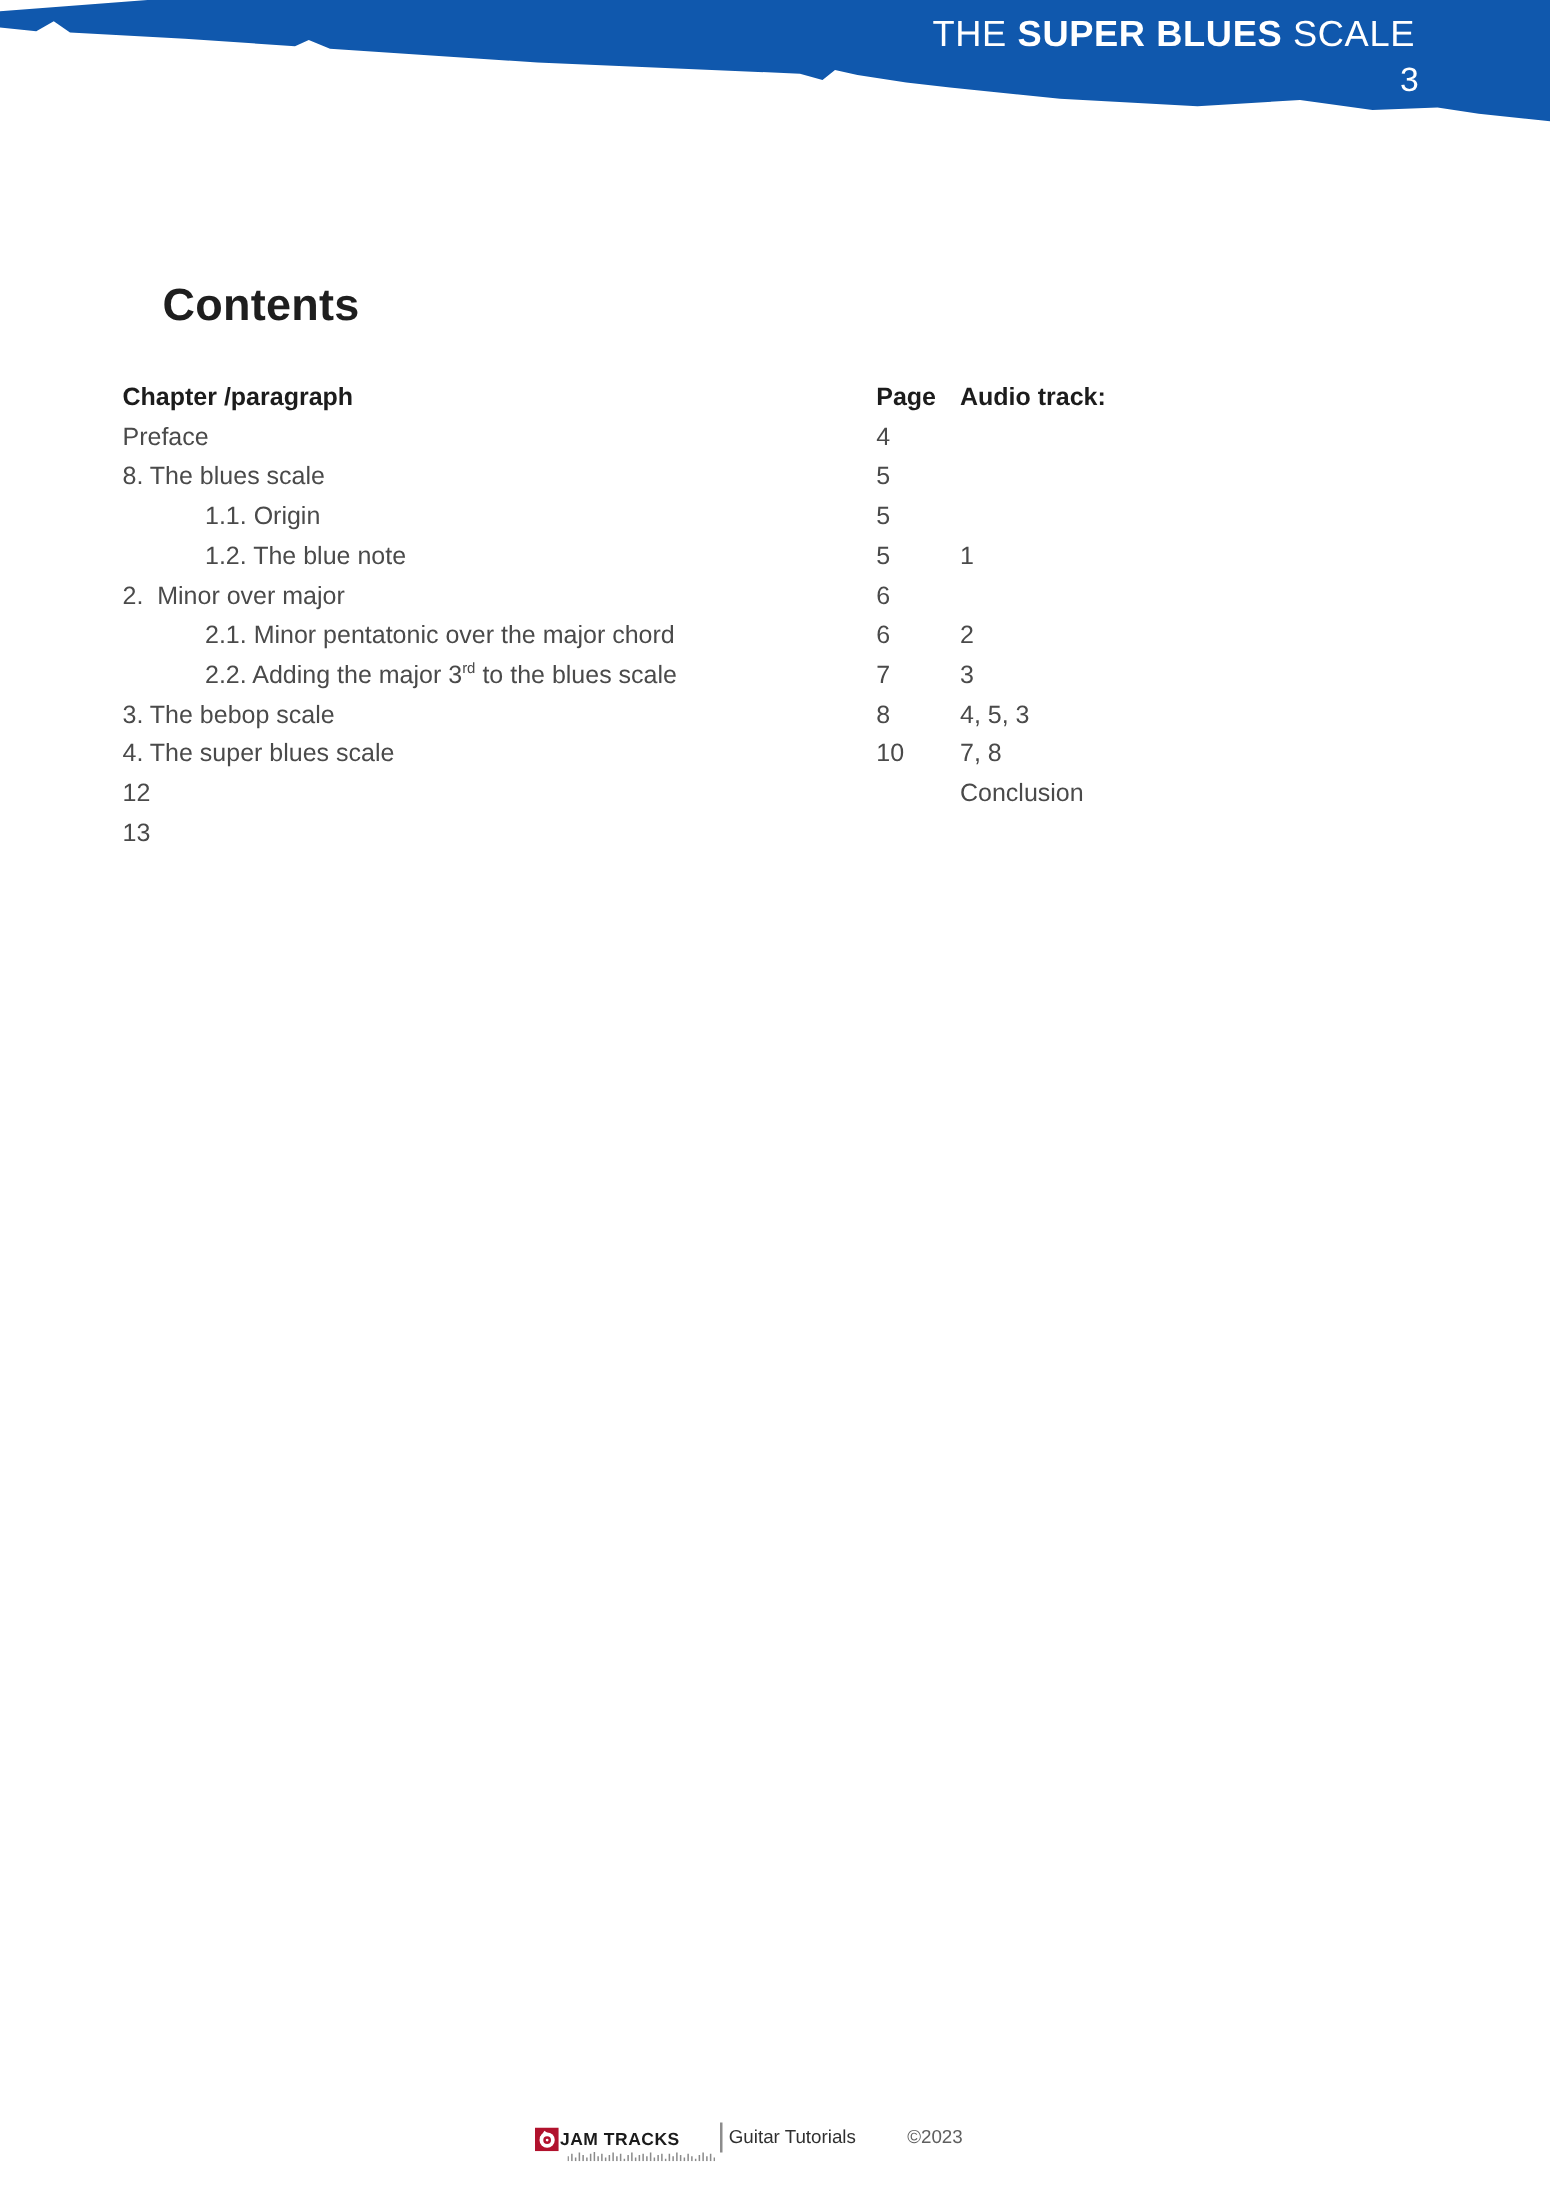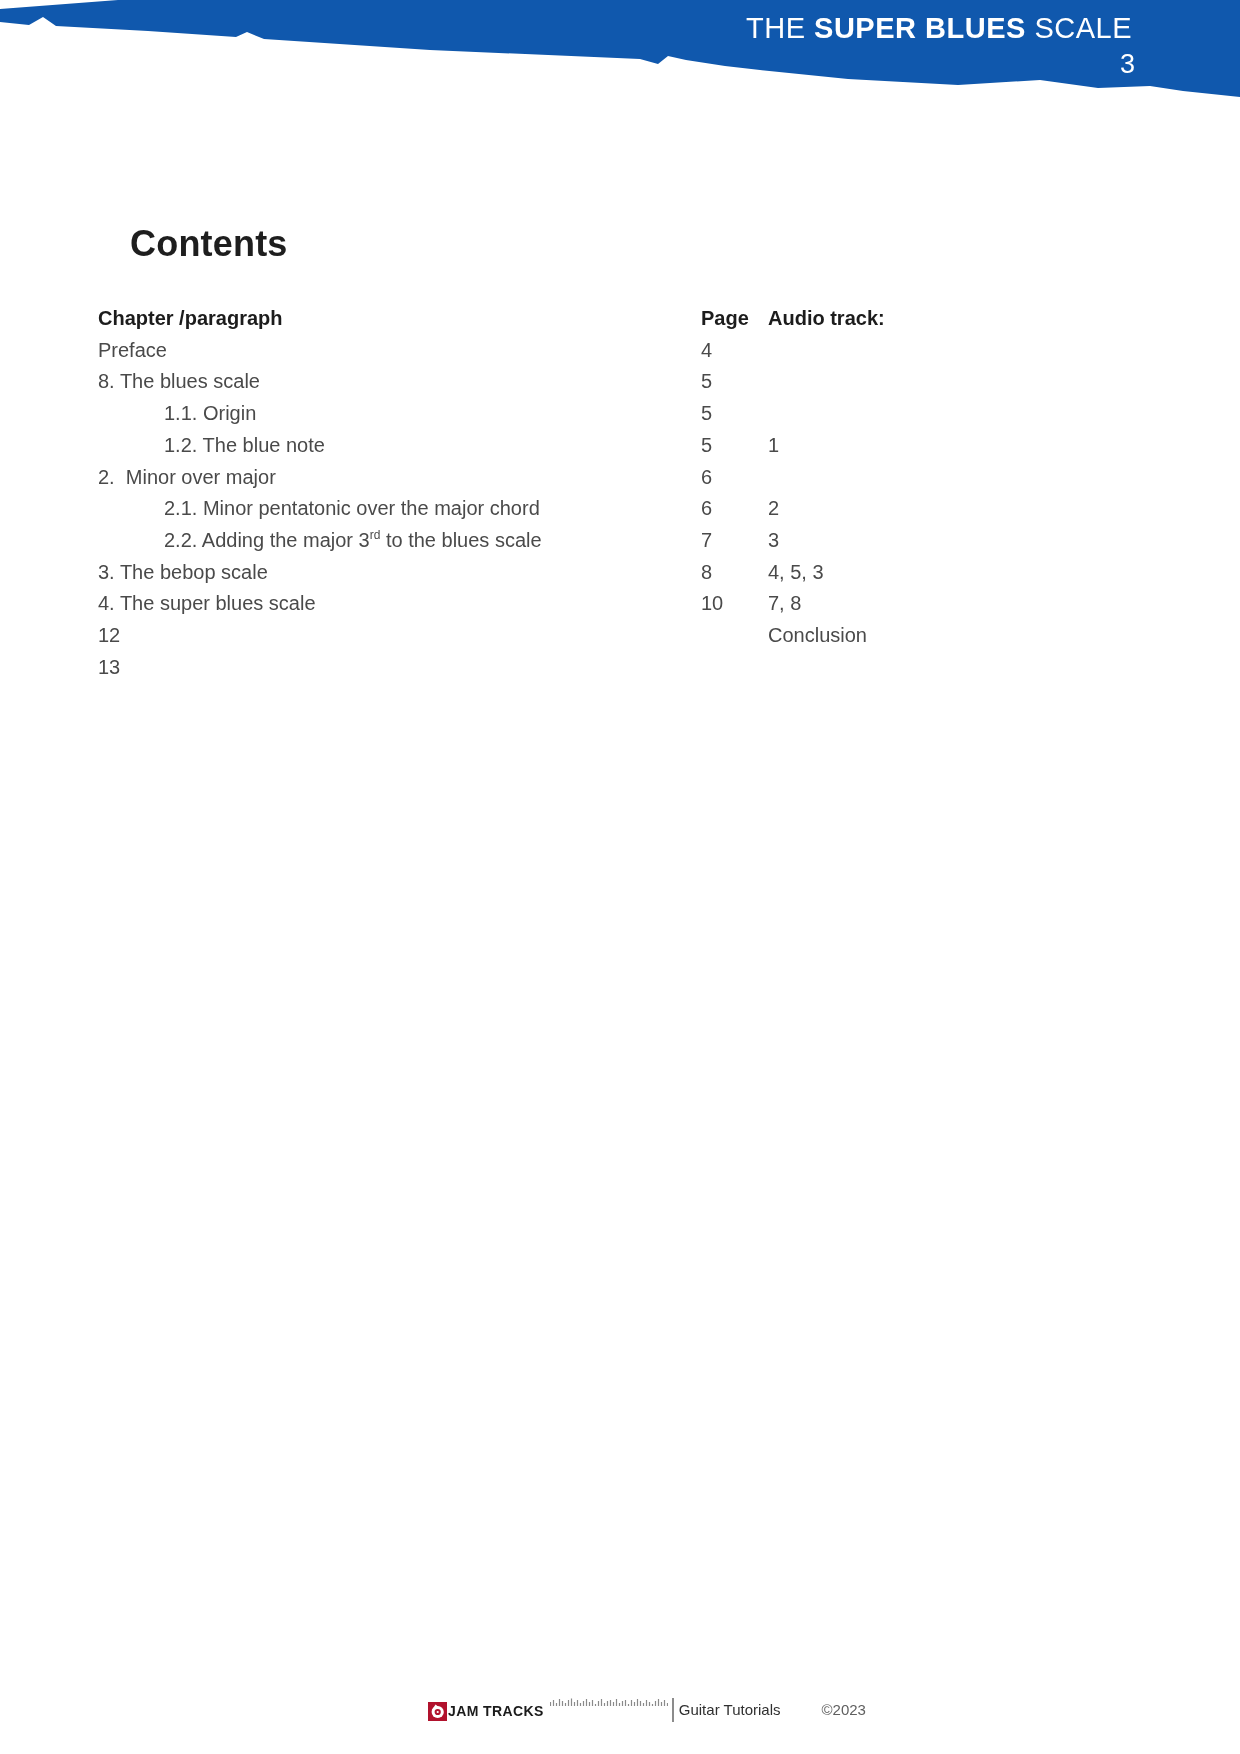--- a/index.html
+++ b/index.html
@@ -44,21 +44,21 @@
   .toc .cell{white-space:pre-wrap;}
   .toc .ind{padding-left:66px;}
   .toc sup{font-size:12px;line-height:0;vertical-align:super;}
 
   
   .footer{
     position:absolute;left:428px;top:1698px;height:34px;
     display:flex;align-items:flex-start;
   }
   .logo{width:19px;height:19px;margin-top:4px;flex:0 0 auto;}
-  .brand-col{display:flex;flex-direction:row;margin-left:1px;}
+  .brand-col{display:flex;flex-direction:column;margin-left:1px;}
   .brand{
     font-size:14px;font-weight:700;color:#1b1b1b;
     letter-spacing:.4px;line-height:19px;margin-top:4px;white-space:nowrap;
   }
   .wave{margin-top:0;margin-left:6px;}
   .fdivider{width:2px;height:24px;background:#8c8c8c;margin:0 0 0 4px;}
   .brand-sub{
     font-size:15px;color:#303030;margin-left:5px;line-height:24px;
     white-space:nowrap;
   }

